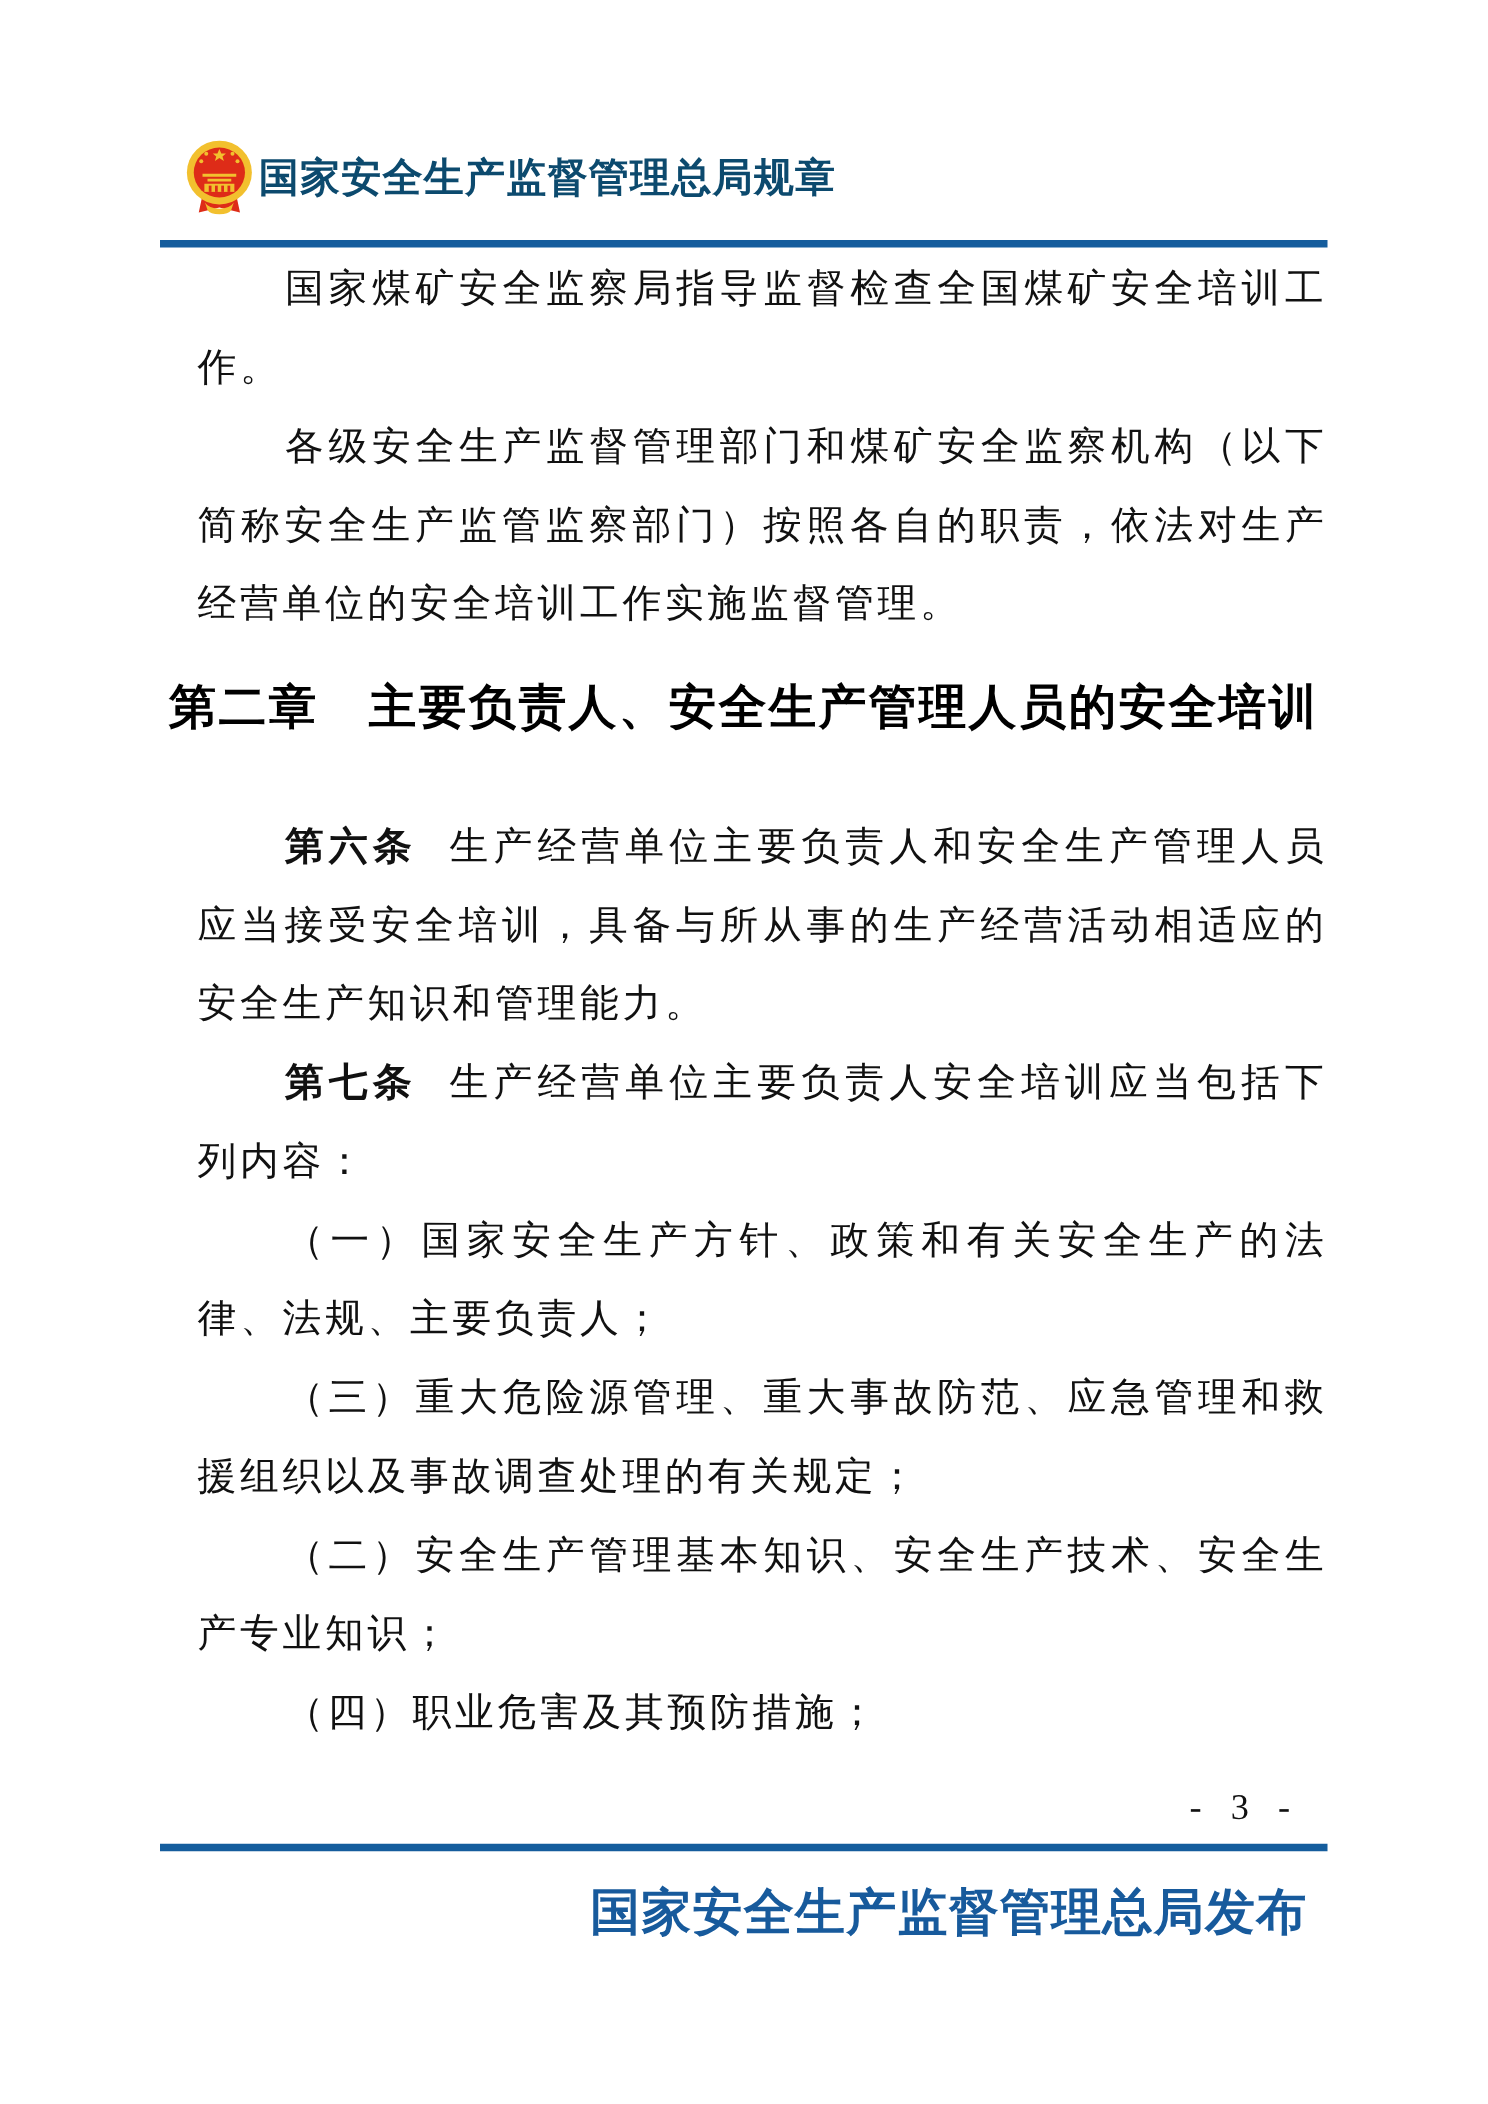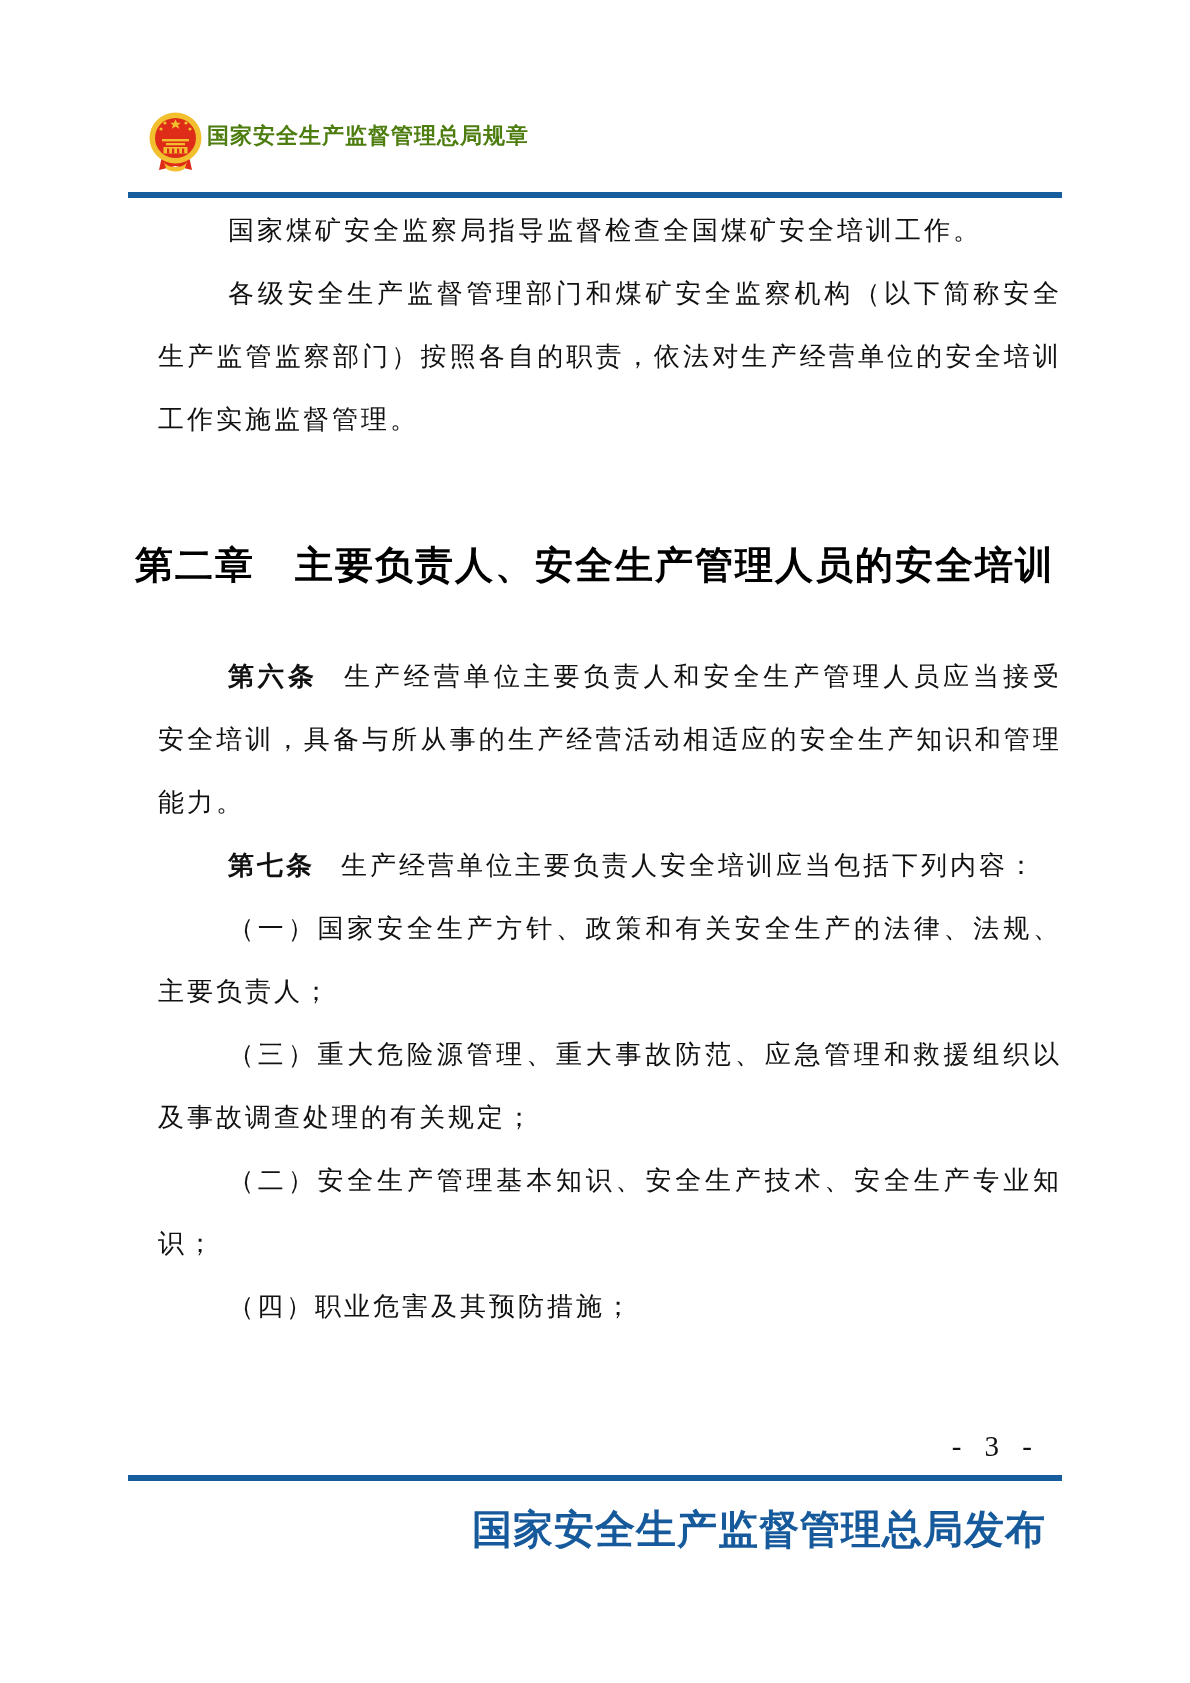--- a/index.html
+++ b/index.html
@@ -22,24 +22,24 @@
     position: absolute;
     left: 148px;
     top: 112px;
     width: 55px;
     height: 62px;
   }
   .header-title {
     position: absolute;
     left: 207px;
     top: 121px;
-    font-size: 22px;
+    font-size: 32px;
     font-weight: bold;
     letter-spacing: 1px;
-    color: #4d7c0f;
+    color: #0c4a6e;
     white-space: nowrap;
     font-family: Liberation Sans, sans-serif;
   }
   .rule {
     position: absolute;
     left: 128px;
     width: 934px;
     height: 6px;
     background: #155d9d;
   }
@@ -54,21 +54,21 @@
     width: 904px;
   }
   .main-block {
     position: absolute;
     left: 158px;
     top: 645px;
     width: 904px;
   }
   .para {
     margin: 0;
-    font-size: 26px;
+    font-size: 31px;
     line-height: 63px;
     letter-spacing: 3px;
     text-align: justify;
     text-justify: inter-character;
     text-indent: 70px;
     color: #111111;
   }
   .article-label {
     font-weight: bold;
     font-family: "Liberation Sans", "DejaVu Sans", sans-serif;

